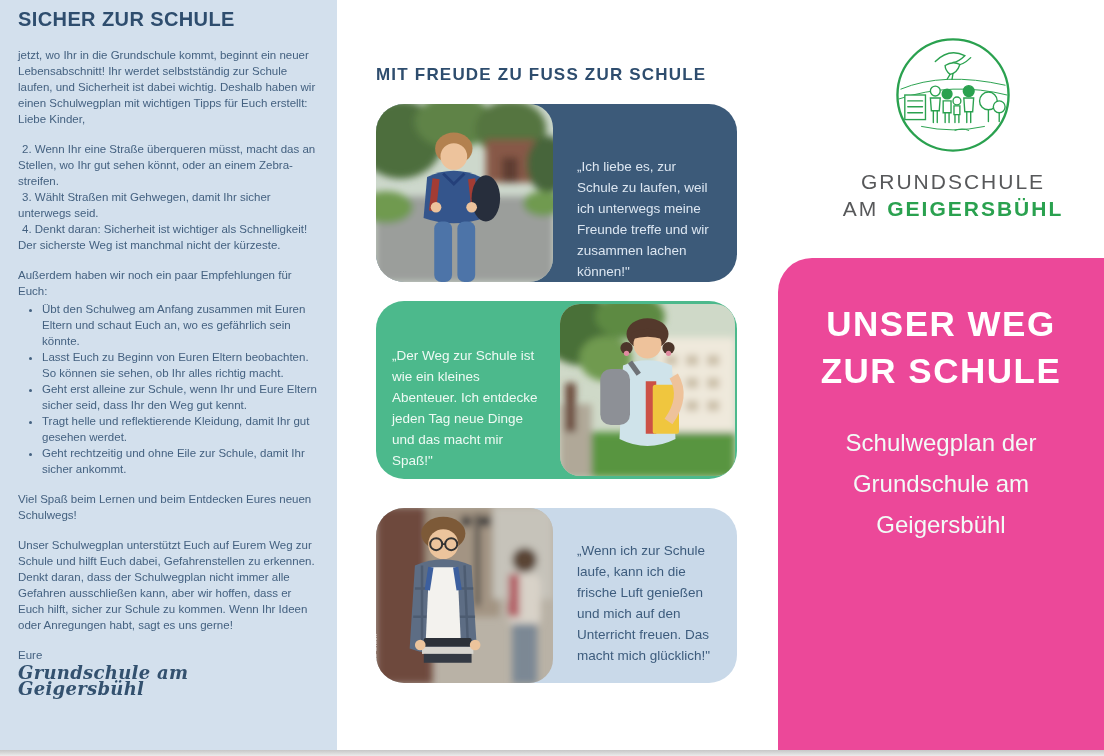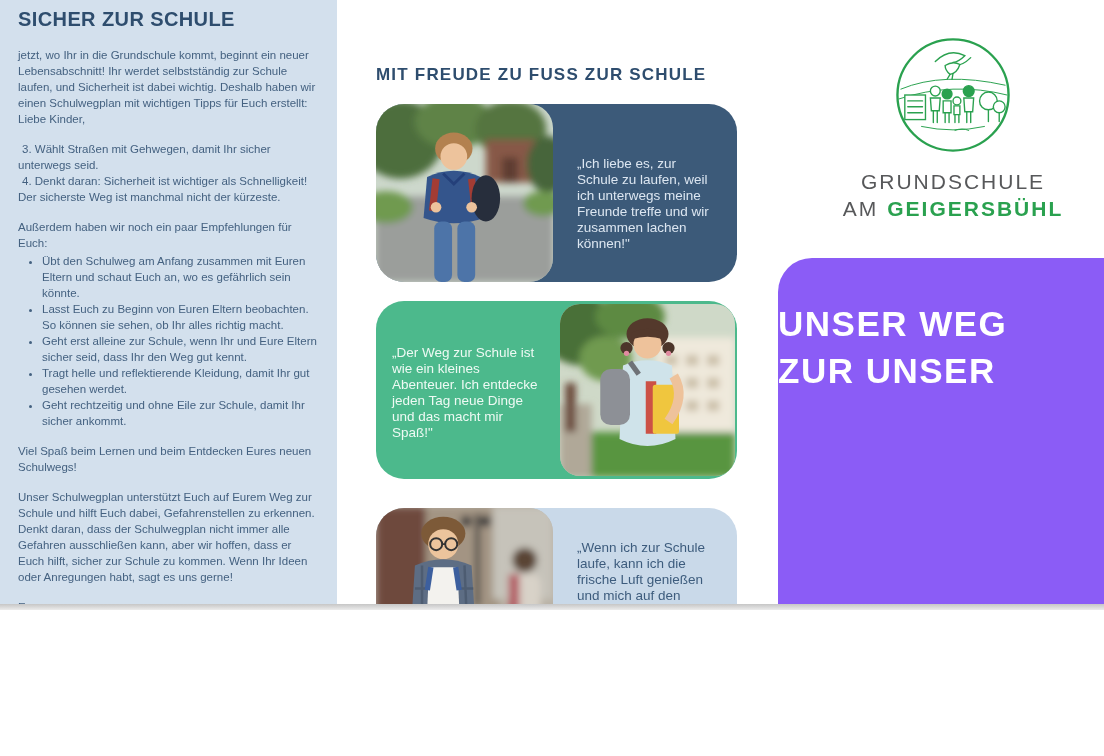--- a/index.html
+++ b/index.html
@@ -1,17 +1,17 @@
 <!DOCTYPE html>
 <html><head>
 <meta charset="utf-8">
 <style>
   html,body{margin:0;padding:0;background:#fff;}
   body{width:1104px;font-family:"Liberation Sans",sans-serif;-webkit-font-smoothing:antialiased;}
-  .page{position:relative;width:1104px;height:604px;background:#fff;overflow:hidden;}
+  .page{position:relative;width:1104px;height:750px;background:#fff;overflow:hidden;}
   .page-edge{width:1104px;height:6px;background:linear-gradient(#c6c6c6,#ececec);}
 
   
   .panel-left{position:absolute;left:0;top:0;width:337px;height:750px;background:#d3e0ed;
     box-sizing:border-box;padding:8px 18px 0 18px;color:#446180;}
   .panel-left h1{margin:0 0 16px 0;font-size:20px;font-weight:bold;letter-spacing:.4px;color:#2e4d6e;}
   .body-text{font-size:11.5px;line-height:16px;}
   .para{margin:0 0 14px 0;}
   .num-item{text-indent:4px;}
   ul.rec-list{margin:2px 0 14px 0;padding-left:24px;}
@@ -26,52 +26,53 @@
     letter-spacing:1.2px;color:#2e4d6e;white-space:nowrap;}
   .card{position:absolute;left:39px;width:361px;border-radius:28px;overflow:hidden;}
   .card-1{top:99px;height:178px;background:#3c5a79;}
   .card-2{top:296px;height:178px;background:#4cb98c;}
   .card-3{top:503px;height:175px;background:#c9d9e9;}
   .photo{position:absolute;overflow:hidden;}
   .photo svg{display:block;width:100%;height:100%;}
   .photo-1{left:0;top:0;width:177px;height:178px;border-radius:24px;}
   .photo-2{right:2px;top:3px;width:175px;height:172px;border-radius:20px;}
   .photo-3{left:0;top:0;width:177px;height:175px;border-radius:24px;}
-  .quote{position:absolute;font-size:13.5px;line-height:16px;}
+  .quote{position:absolute;font-size:13.5px;line-height:21px;}
   .quote-1{left:201px;top:52px;width:138px;color:#dce6f1;}
   .quote-2{left:16px;top:44px;width:152px;color:#eefaf4;}
   .quote-3{left:201px;top:32px;width:152px;color:#3d5c7d;}
   .watermark{position:absolute;left:2px;bottom:10px;font-size:6px;color:rgba(255,255,255,.75);
     transform:rotate(-90deg);transform-origin:left bottom;letter-spacing:.5px;white-space:nowrap;}
 
   
   .panel-right{position:absolute;left:778px;top:0;width:326px;height:750px;background:#fff;}
   .logo-wrap{position:absolute;left:12px;top:36px;width:326px;text-align:center;}
   .logo-circle{width:118px;height:118px;margin:0 auto;}
   .logo-line1{margin-top:16px;font-size:21px;letter-spacing:2px;color:#57585a;}
   .logo-line2{margin-top:3px;font-size:21px;letter-spacing:2px;color:#57585a;}
   .logo-line2 .hl{color:#2aa14f;font-weight:bold;margin-left:9px;}
-  .cover-card{position:absolute;left:0;top:258px;width:326px;height:492px;background:#8b5cf6;
-    border-radius:34px 0 0 0;color:#fff;}
+  .cover-card{position:absolute;left:0;top:258px;width:326px;height:492px;background:#ec4899;
+    border-radius:34px 0 0 0;color:#fff;text-align:center;}
   .cover-title{margin-top:42px;font-size:35px;font-weight:bold;letter-spacing:1.5px;line-height:47px;}
   .cover-subtitle{margin-top:28px;font-size:24px;line-height:41px;color:#f2fbf7;}
 </style>
 </head>
 <body>
 
 <div class="page">
 
   <div class="panel-left">
     <h1>SICHER ZUR SCHULE</h1>
     <div class="body-text">
       <div class="para">
           <div>jetzt, wo Ihr in die Grundschule kommt, beginnt ein neuer Lebensabschnitt! Ihr werdet selbstständig zur Schule laufen, und Sicherheit ist dabei wichtig. Deshalb haben wir einen Schulwegplan mit wichtigen Tipps für Euch erstellt:</div>
           <div>Liebe Kinder,</div>
         </div>
       <div class="para">
+          <div class="num-item">2. Wenn Ihr eine Straße überqueren müsst, macht das an Stellen, wo Ihr gut sehen könnt, oder an einem Zebra-streifen.</div>
           <div class="num-item">3. Wählt Straßen mit Gehwegen, damit Ihr sicher unterwegs seid.</div>
           <div class="num-item">4. Denkt daran: Sicherheit ist wichtiger als Schnelligkeit! Der sicherste Weg ist manchmal nicht der kürzeste.</div>
         </div>
       <div>Außerdem haben wir noch ein paar Empfehlungen für Euch:</div>
       <ul class="rec-list">
           <li>Übt den Schulweg am Anfang zusammen mit Euren Eltern und schaut Euch an, wo es gefährlich sein könnte.</li>
           <li>Lasst Euch zu Beginn von Euren Eltern beobachten. So können sie sehen, ob Ihr alles richtig macht.</li>
           <li>Geht erst alleine zur Schule, wenn Ihr und Eure Eltern sicher seid, dass Ihr den Weg gut kennt.</li>
           <li>Tragt helle und reflektierende Kleidung, damit Ihr gut gesehen werdet.</li>
           <li>Geht rechtzeitig und ohne Eile zur Schule, damit Ihr sicher ankommt.</li>
@@ -251,19 +252,24 @@
           </g>
         </svg>
       </div>
       <div class="logo-line1">GRUNDSCHULE</div>
       <div class="logo-line2"><span>AM</span><span class="hl">GEIGERSBÜHL</span></div>
     </div>
 
     <div class="cover-card">
       <div class="cover-title">
         <div>UNSER WEG</div>
-        <div>ZUR UNSER</div>
-      </div>
+        <div>ZUR SCHULE</div>
+      </div>
+      <div class="cover-subtitle">
+          <div>Schulwegplan der</div>
+          <div>Grundschule am</div>
+          <div>Geigersbühl</div>
+        </div>
     </div>
   </div>
 
 </div>
 <div class="page-edge"></div>
 
 </body></html>

